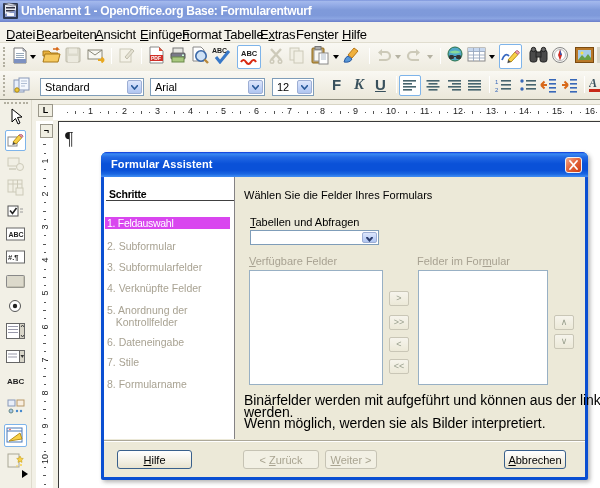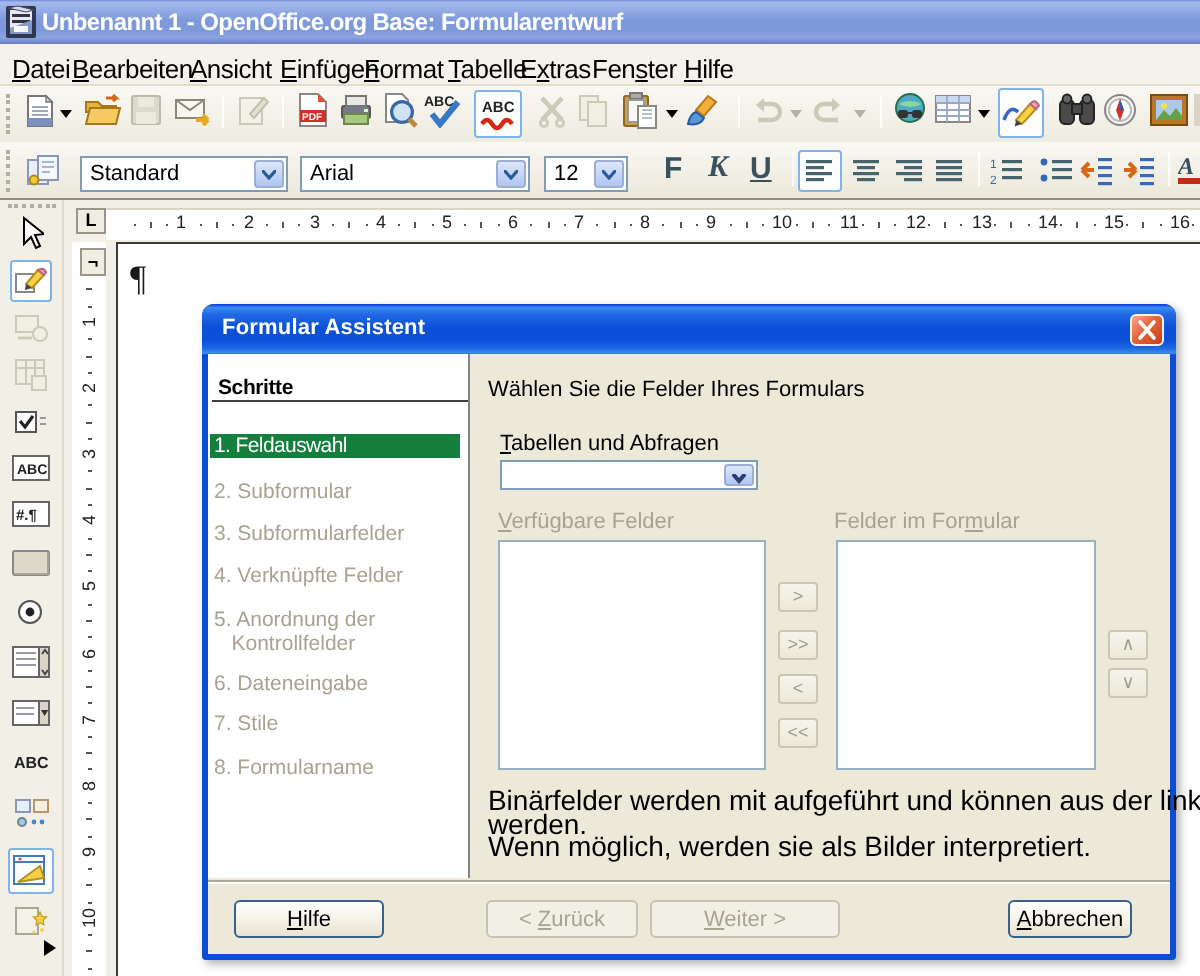--- a/index.html
+++ b/index.html
@@ -34,21 +34,21 @@
 #page{left:58px;top:121px;width:542px;height:367px;background:#fff;border-top:1px solid #3a3a3a;border-left:1px solid #3a3a3a}
 #pilcrow{left:65px;top:129px;font-size:18px;color:#1a1a1a;font-family:"Liberation Serif",serif}
 
 #dlg{left:101px;top:152px;width:487px;height:328px;background:#0a4fd2;border-radius:6px 6px 2px 2px;box-shadow:2px 2px 4px rgba(80,80,80,.45)}
 #dlgtitle{position:absolute;left:0;top:0;width:100%;height:26px;border-radius:6px 6px 0 0;background:linear-gradient(180deg,#0832d8 0%,#3a8af2 7%,#2268e4 20%,#0a51d8 45%,#0a51d8 70%,#1c67e2 85%,#3d8bf2 94%,#0831c8 100%)}
 #dlgtxt{position:absolute;left:10px;top:6px;color:#fff;font-weight:bold;font-size:11px;letter-spacing:0.1px}
 #xbtn{position:absolute;left:464px;top:5px;width:17px;height:16px;border:1px solid #f2f2f2;border-radius:3px;background:linear-gradient(135deg,#f2a98c 0%,#e4663c 45%,#cc3c12 100%)}
 #dlgbody{position:absolute;left:3px;top:25px;width:481px;height:300px;background:#ece9d8}
 #steps{position:absolute;left:0;top:0;width:131px;height:262px;background:#fff;border-right:1px solid #848284}
 .step{position:absolute;left:3px;color:#a8a292;font-size:10.5px;white-space:nowrap}
-#sel{position:absolute;left:1px;top:40px;width:125px;height:12px;background:#15803d;color:#fff;font-size:10.5px;line-height:12px;padding:0 0 0 2px;white-space:nowrap;letter-spacing:-0.3px}
+#sel{position:absolute;left:1px;top:40px;width:125px;height:12px;background:#d946ef;color:#fff;font-size:10.5px;line-height:12px;padding:0 0 0 2px;white-space:nowrap;letter-spacing:-0.3px}
 #schritte{position:absolute;left:5px;top:11px;font-weight:bold;font-size:10.5px;letter-spacing:-0.2px}
 #sline{position:absolute;left:2px;top:23px;width:128px;height:1px;background:#404040}
 #hdr{position:absolute;left:140px;top:12px;font-weight:normal}
 #lbl1{position:absolute;left:146px;top:39px}
 #combo-t{left:146px;top:53px;width:129px;height:15px}
 .glbl{position:absolute;color:#a8a292}
 .list{position:absolute;background:#fff;border:1px solid #98b0c4}
 .tbtn{position:absolute;width:20px;height:15px;background:linear-gradient(180deg,#f6f4ec,#ece9d8);border:1px solid #c9c6b6;border-radius:2px;color:#9aa08e;font-size:9px;text-align:center;line-height:13px}
 #note{position:absolute;left:140px;top:218px;line-height:11.5px;font-size:14px;white-space:nowrap;letter-spacing:-0.05px}
 #etch{position:absolute;left:0;top:263px;width:481px;height:2px;background:#aca899;border-bottom:1px solid #fff}
@@ -545,16 +545,16 @@
   <div class="tbtn" style="left:285px;top:114px">&gt;</div>
   <div class="tbtn" style="left:285px;top:138px">&gt;&gt;</div>
   <div class="tbtn" style="left:285px;top:160px">&lt;</div>
   <div class="tbtn" style="left:285px;top:182px">&lt;&lt;</div>
   <div class="tbtn" style="left:450px;top:138px">∧</div>
   <div class="tbtn" style="left:450px;top:157px">∨</div>
   <div id="note">Binärfelder werden mit aufgeführt und können aus der linken Liste selektiert<br>werden.<br>Wenn möglich, werden sie als Bilder interpretiert.</div>
   <div id="etch"></div>
   <div class="btn" style="left:13px;width:75px"><u>H</u>ilfe</div>
   <div class="btnd" style="left:139px;width:76px">&lt; <u>Z</u>urück</div>
-  <div class="btnd" style="left:221px;width:95px"><u>W</u>eiter &gt;</div>
+  <div class="btnd" style="left:221px;width:52px"><u>W</u>eiter &gt;</div>
   <div class="btn" style="left:400px;width:62px"><u>A</u>bbrechen</div>
 </div>
 </div>
 
 </body></html>

